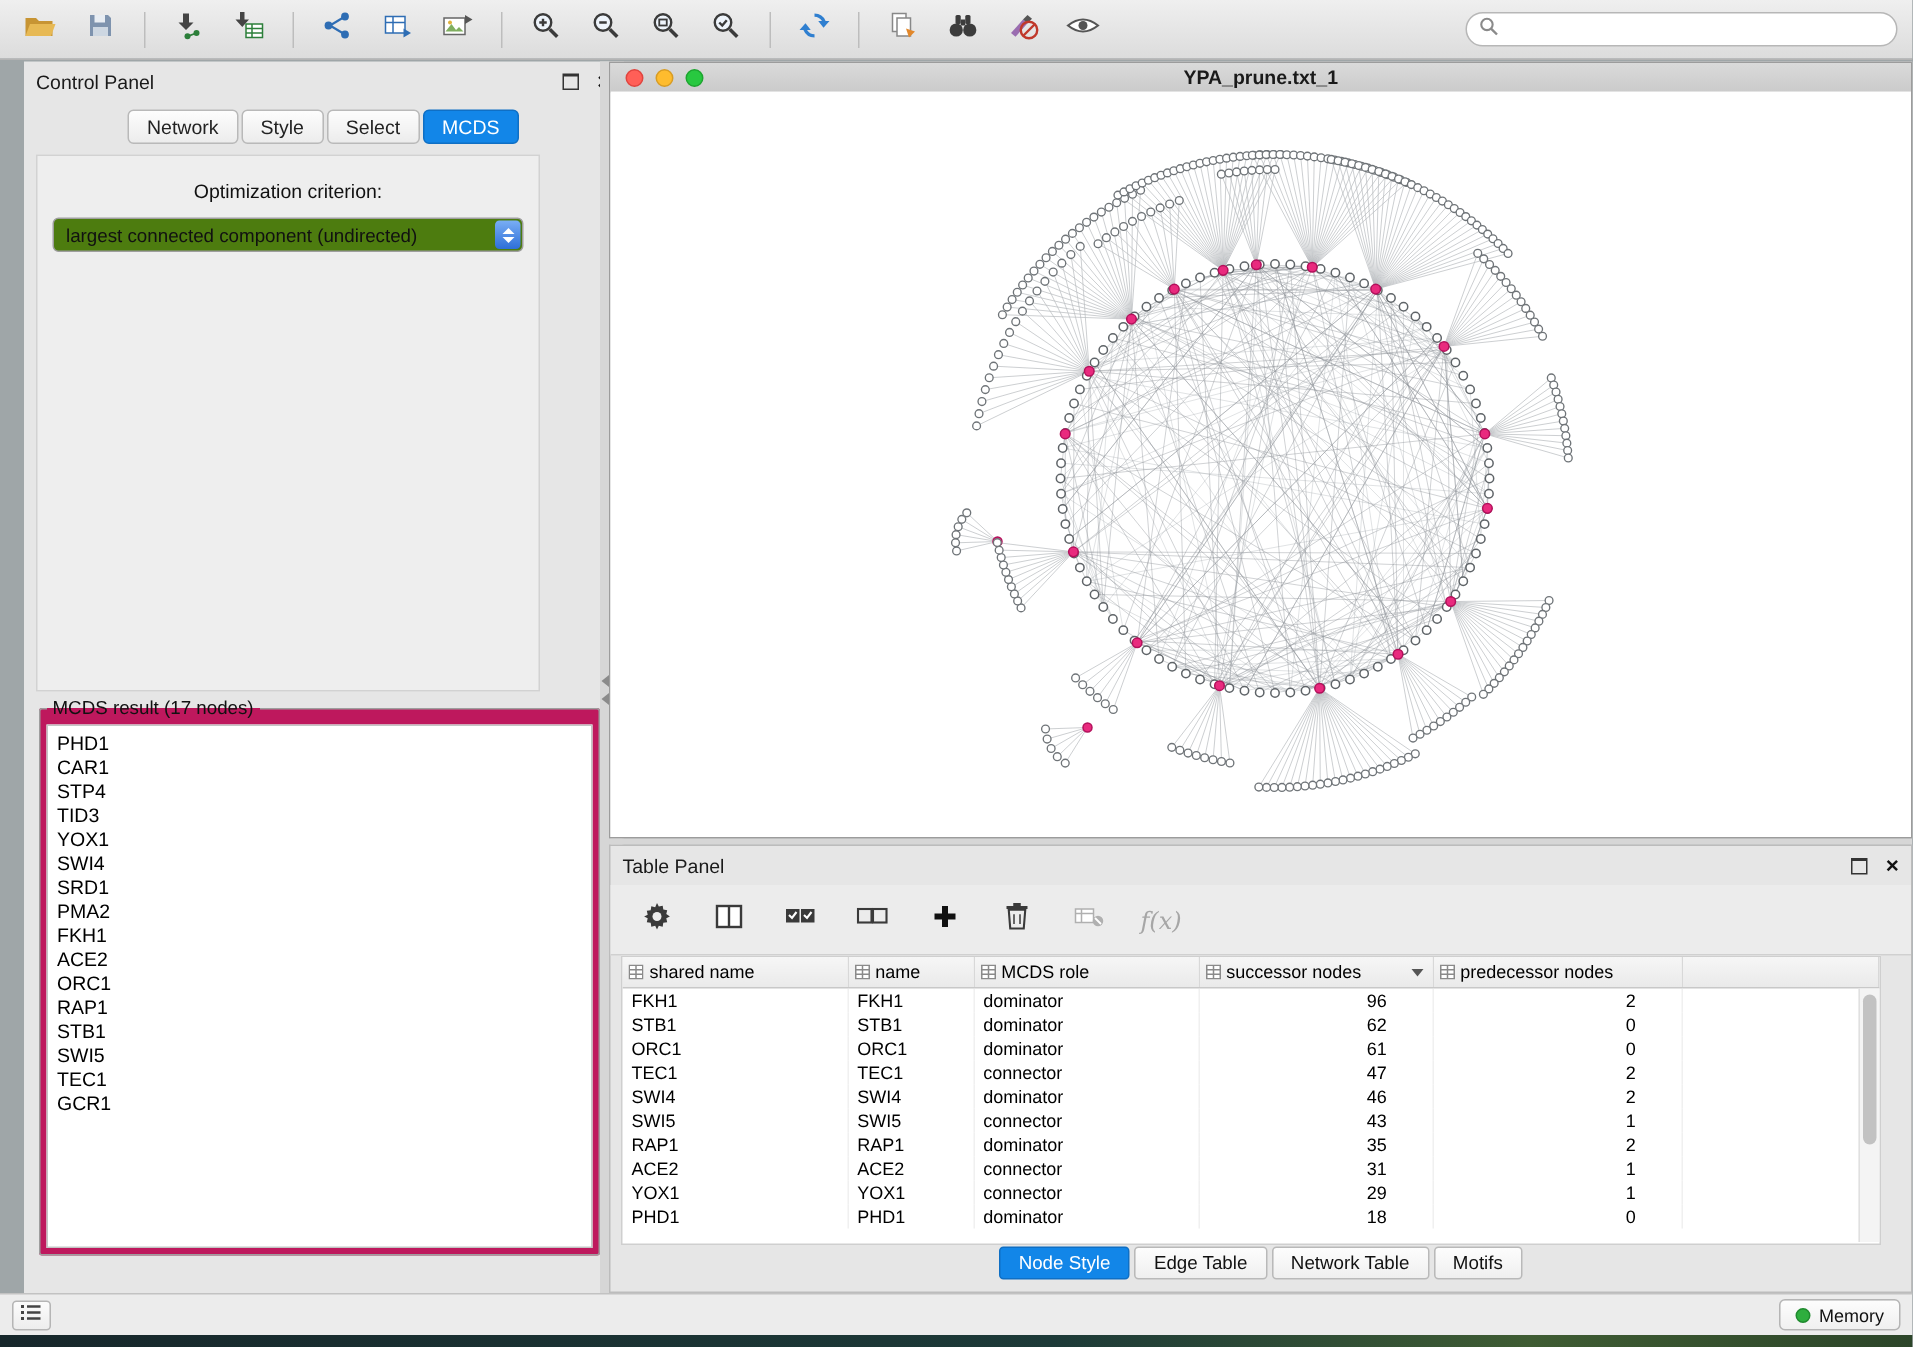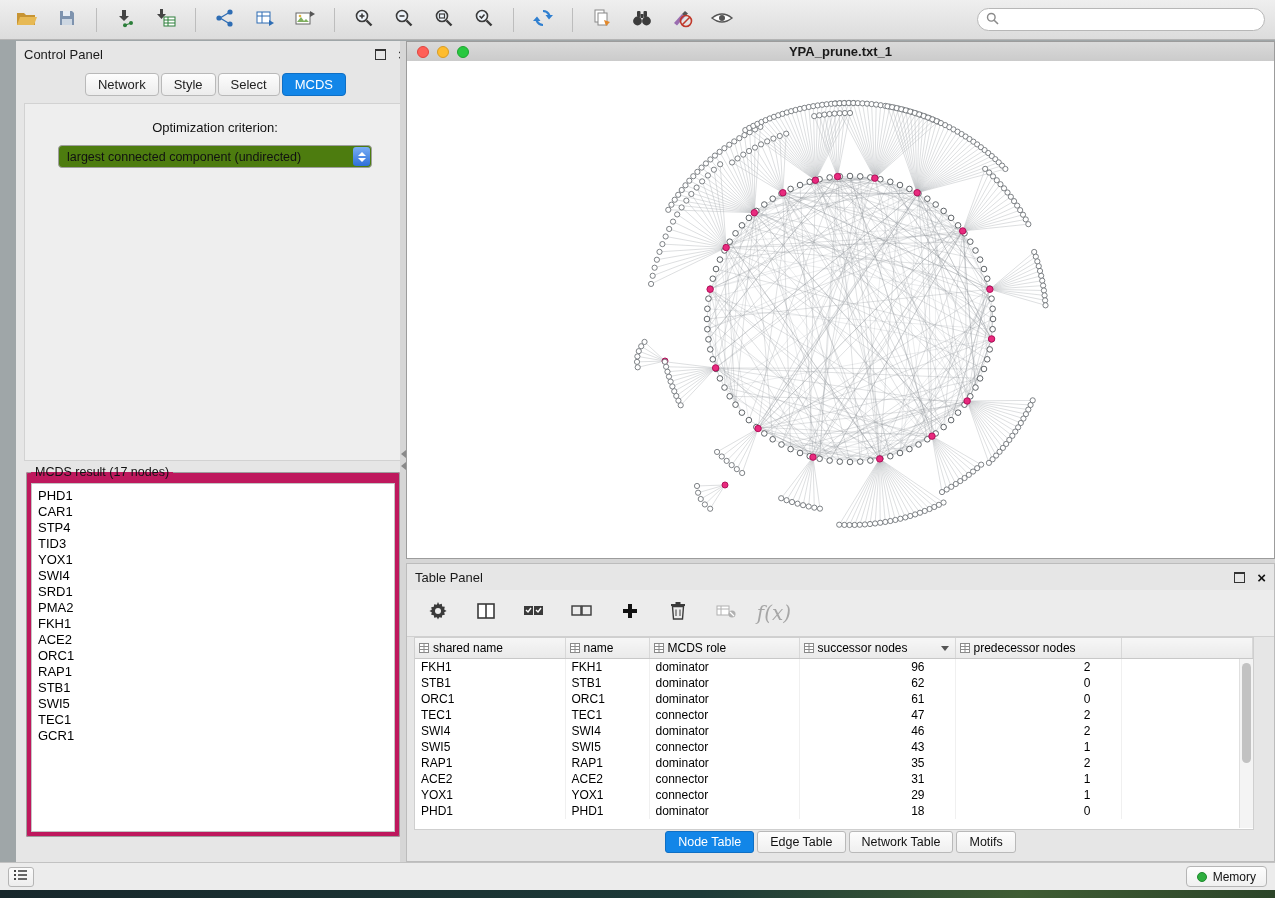--- a/index.html
+++ b/index.html
@@ -18,21 +18,21 @@
   .panel-header{height:26px;display:flex;align-items:center;padding:0 8px;font-size:13px;color:#1a1a1a;}
   .panel-header .ph-title{flex:1;}
   .ph-icons{display:flex;gap:12px;align-items:center;}
   .float-ico{width:9px;height:8px;border:1px solid #333;border-top:2px solid #333;display:inline-block;}
   .close-ico{font-weight:bold;font-size:15px;line-height:1;color:#111;}
 
   .ctabs{display:flex;justify-content:center;gap:2px;margin-top:6px;}
   .ctab{font-size:13px;padding:3px 12px;background:linear-gradient(#fdfdfd,#ececec);border:1px solid #b9b9b9;border-radius:4px;color:#222;}
   .ctab.active{background:#1286e8;border-color:#0f6fc4;color:#fff;}
 
-  .cp-content{position:absolute;left:8px;top:62px;width:382px;height:358px;background:#eeeeee;border:1px solid #d2d2d2;box-sizing:border-box;text-align:center;}
+  .cp-content{position:absolute;left:8px;top:62px;width:336px;height:358px;background:#eeeeee;border:1px solid #d2d2d2;box-sizing:border-box;text-align:center;}
   .opt-label{font-size:13px;margin-top:16px;color:#111;}
   .dropdown{margin:10px auto 0;width:314px;height:23px;background:#4d7c0f;border:1px solid #9e9e9e;border-radius:4px;display:flex;align-items:center;box-sizing:border-box;}
   .dd-text{flex:1;font-size:12.5px;text-align:left;padding-left:8px;color:#111;white-space:nowrap;overflow:hidden;}
   .dd-stepper{width:17px;height:19px;margin-right:1px;border-radius:3px;background:linear-gradient(#79aef5,#2e6fd8);display:flex;flex-direction:column;align-items:center;justify-content:center;gap:2px;}
   .dd-stepper i{display:block;width:0;height:0;border-left:4px solid transparent;border-right:4px solid transparent;}
   .dd-stepper .up{border-bottom:4px solid #fff;}
   .dd-stepper .dn{border-top:4px solid #fff;}
   .btn-row{display:flex;justify-content:center;gap:16px;margin-top:16px;}
   .btn{font-size:13px;font-family:"Liberation Sans",sans-serif;padding:3px 14px;background:linear-gradient(#ffffff,#ececec);border:1px solid #a8a8a8;border-radius:4px;color:#111;}
   .btn.focused{border-color:#5a96e0;box-shadow:0 0 0 3px rgba(90,150,224,.45);}
@@ -55,21 +55,21 @@
   .tl.red{left:10px;background:#ff5f57;border:1px solid #e0443e;box-sizing:border-box;}
   .tl.yellow{left:30px;background:#febc2e;border:1px solid #d89c23;box-sizing:border-box;}
   .tl.green{left:50px;background:#28c840;border:1px solid #1da52f;box-sizing:border-box;}
   .net-title{font-size:13px;font-weight:bold;color:#1a1a1a;}
   .net-canvas{position:absolute;left:0;top:19px;width:867px;height:497px;background:#fff;}
 
   
   .table-panel{position:absolute;left:406px;top:563px;width:869px;height:299px;background:#e6e6e6;box-sizing:border-box;border:1px solid #bcbcbc;}
   .tp-toolbar{height:46px;background:#ececec;border-bottom:1px solid #d0d0d0;display:flex;align-items:center;padding-left:18px;gap:22px;}
   .tp-ico{display:flex;align-items:center;justify-content:center;width:26px;height:28px;}
-  .fx-label{font-family:"DejaVu Serif",serif;font-style:italic;font-size:20px;color:#a6a6a6;}
+  .fx-label{font-family:"DejaVu Serif",serif;font-style:italic;font-size:16px;color:#a6a6a6;}
   .table-area{position:absolute;left:7px;top:73px;right:20px;height:193px;background:#fff;border:1px solid #cfcfcf;box-sizing:border-box;overflow:hidden;}
   table.node-table{border-collapse:collapse;table-layout:fixed;width:100%;font-size:12px;color:#000;}
   table.node-table th{height:20px;background:linear-gradient(#f6f6f6,#eaeaea);border-right:1px solid #d8d8d8;border-bottom:1px solid #c8c8c8;font-weight:normal;font-size:12px;text-align:left;padding:0 4px;white-space:nowrap;overflow:hidden;position:relative;}
   table.node-table th .hlab{margin-left:4px;}
   table.node-table th .hsort{position:absolute;right:6px;top:8px;width:0;height:0;border-left:4px solid transparent;border-right:4px solid transparent;border-top:5px solid #555;}
   table.node-table td{height:16px;padding:0 6px;border-right:1px solid #f0f0f0;white-space:nowrap;overflow:hidden;}
   table.node-table td.num{text-align:right;padding-right:30px;}
   .tbl-scrollbar{position:absolute;right:0;top:21px;bottom:1px;width:13px;background:#f4f4f4;border-left:1px solid #e0e0e0;}
   .tbl-thumb{position:absolute;left:2px;top:4px;width:9px;height:100px;background:#c2c2c2;border-radius:5px;}
   .ttabs{position:absolute;left:0;right:0;bottom:8px;display:flex;justify-content:center;gap:3px;}
@@ -1396,21 +1396,21 @@
               <td></td>
             </tr>
           </tbody>
       </table>
       <div class="tbl-scrollbar">
           <div class="tbl-thumb"></div>
         </div>
     </div>
 
     <div class="ttabs">
-        <div class="ttab active">Node Table</div>
+        <div class="ttab active">Node Style</div>
         <div class="ttab">Edge Table</div>
         <div class="ttab">Network Table</div>
         <div class="ttab">Motifs</div>
       </div>
   </div>
 
   <div class="statusbar">
     <button class="sb-btn">
         <span><svg width="14" height="12" viewBox="0 0 14 12">
             <g stroke="#444" stroke-width="1.6">

